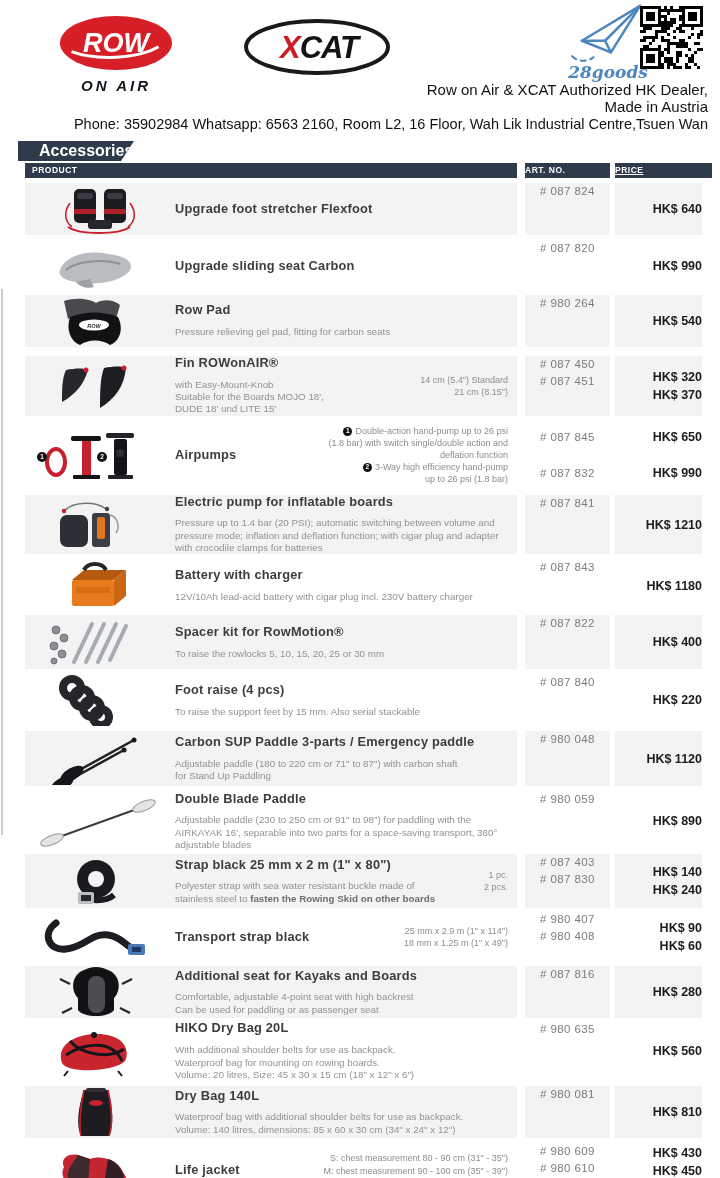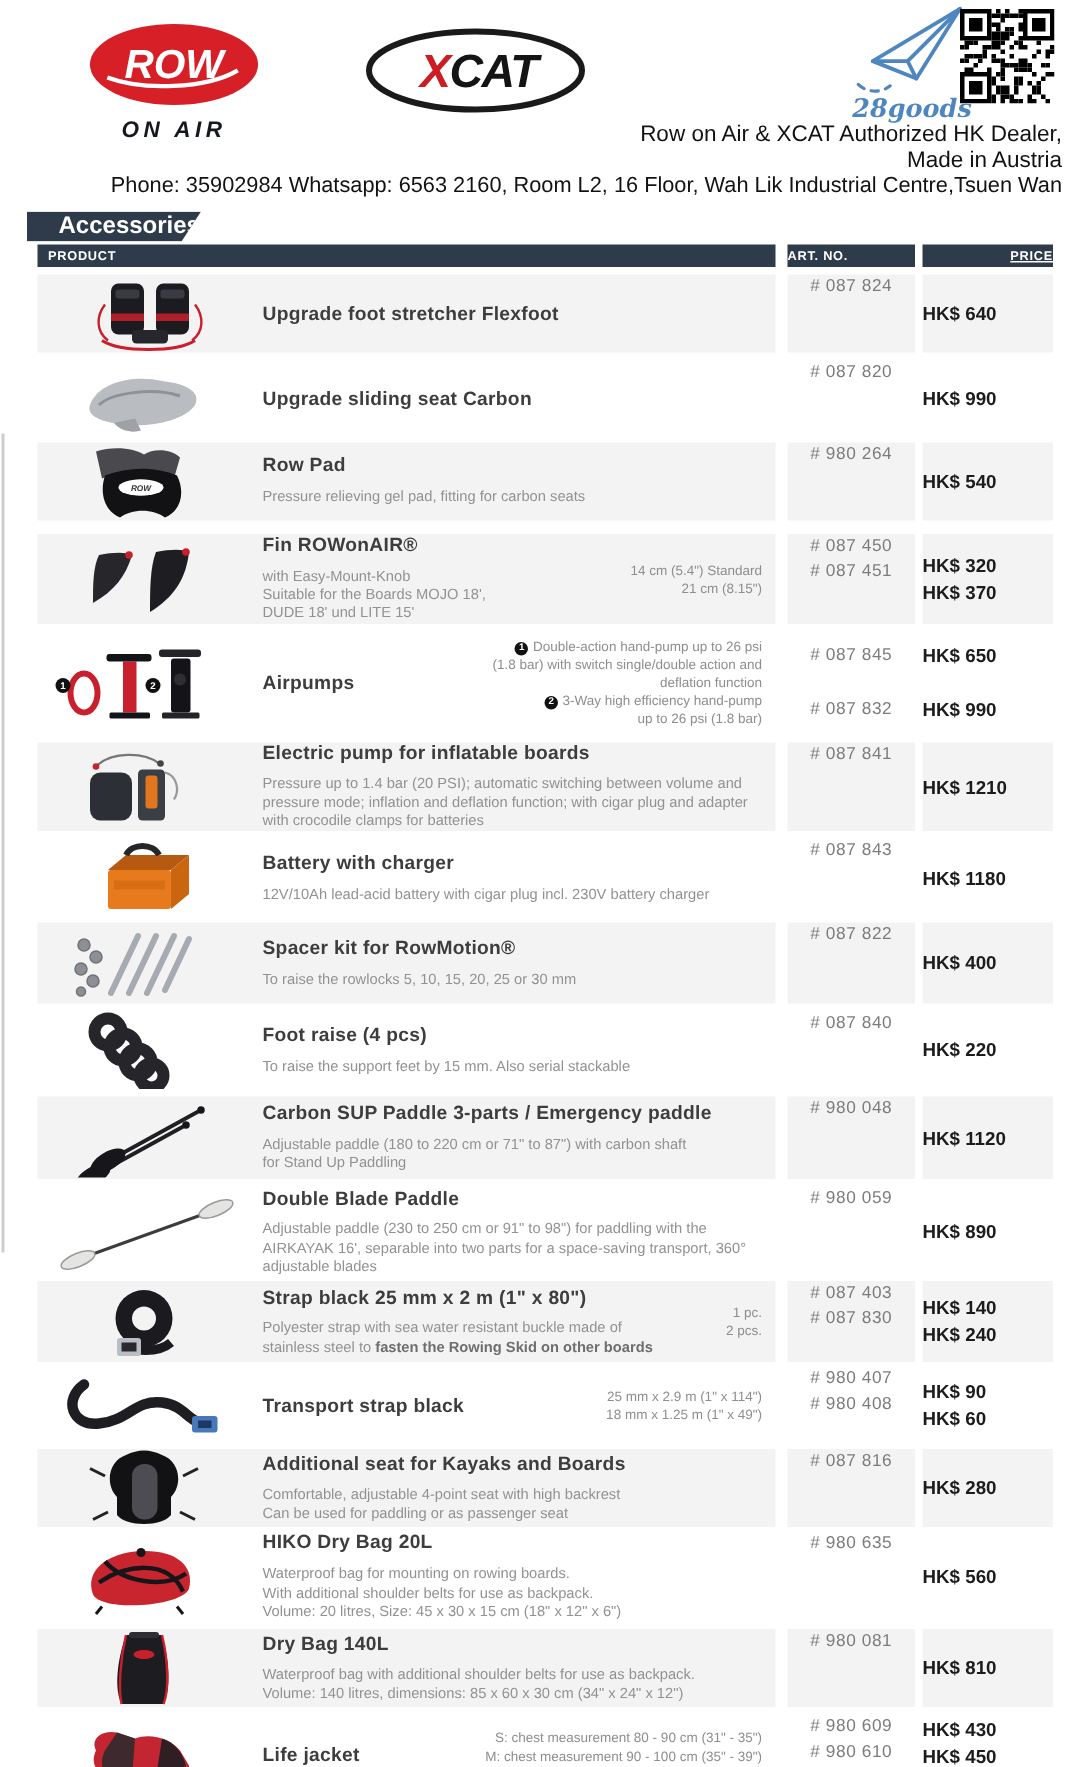--- a/index.html
+++ b/index.html
@@ -20,32 +20,32 @@
   
   .tab{position:absolute;left:18px;top:141px;width:116px;height:20px;background:#2d3b4b;
        clip-path:polygon(0 0,100% 0,calc(100% - 13px) 100%,0 100%);
        color:#fff;font-size:16px;font-weight:bold;line-height:20px;padding-left:21px;box-sizing:border-box;}
   
   .thead{position:absolute;left:25px;top:163px;width:677px;height:15px;}
   .th{position:absolute;top:0;height:15px;background:#2d3b4b;color:#fff;
       font-size:8.5px;font-weight:bold;letter-spacing:.5px;line-height:15px;box-sizing:border-box;}
   .th-product{left:0;width:492px;padding-left:7px;}
   .th-art{left:500px;width:85px;text-align:left;}
-  .th-price{left:590px;width:87px;text-align:right;text-decoration:underline;}
+  .th-price{left:590px;width:97px;text-align:left;text-decoration:underline;}
   
   .rows{position:absolute;left:25px;top:180px;width:677px;}
   .row{display:flex;align-items:stretch;}
   .bg-gray .cell{background:#f3f3f3;}
   .bg-white .cell{background:#fff;}
   .cell{box-sizing:border-box;}
   .prod{width:492px;display:flex;align-items:center;}
   .art{width:85px;margin-left:8px;display:flex;flex-direction:column;justify-content:flex-start;
        align-items:center;font-size:11.5px;color:#7c7c7c;letter-spacing:.4px;line-height:1.45;}
   .price{width:87px;margin-left:5px;display:flex;flex-direction:column;justify-content:center;
-       align-items:flex-start;font-size:12.5px;font-weight:bold;color:#1c1c1c;line-height:1.45;}
+       align-items:flex-end;font-size:12.5px;font-weight:bold;color:#1c1c1c;line-height:1.45;}
   .spread{justify-content:space-around !important;}
   .imgbox{width:150px;flex:none;display:flex;align-items:center;justify-content:center;}
   .info{flex:1;min-width:0;padding-right:4px;}
   .title{font-size:12.8px;font-weight:bold;color:#3d3d3d;letter-spacing:.2px;line-height:1.15;}
   .desc{font-size:9.8px;color:#929292;line-height:1.26;margin-top:8px;}
   .desc b{color:#6e6e6e;}
   .variants{flex:none;max-width:250px;display:flex;flex-direction:column;justify-content:center;
             text-align:right;font-size:9px;color:#8e8e8e;line-height:1.35;padding-right:9px;}
   .variant{display:block;}
   .badge{display:inline-flex;align-items:center;justify-content:center;width:9px;height:9px;
@@ -662,22 +662,22 @@
               <path d="M40,16 C52,30 80,34 94,24" stroke="#16161a" stroke-width="3" fill="none"></path>
               <path d="M36,30 C54,18 82,14 92,36" stroke="#16161a" stroke-width="3" fill="none"></path>
               <circle cx="64" cy="10" r="3" fill="#16161a"></circle>
               <line x1="38" y1="46" x2="34" y2="51" stroke="#16161a" stroke-width="2"></line>
               <line x1="88" y1="46" x2="92" y2="51" stroke="#16161a" stroke-width="2"></line>
             </svg>
           </div>
           <div class="info">
             <div class="title">HIKO Dry Bag 20L</div>
             <div class="desc">
+              <div>With additional shoulder belts for use as backpack.</div>
               <div>Waterproof bag for mounting on rowing boards.</div>
-              <div>With additional shoulder belts for use as backpack.</div>
               <div>Volume: 20 litres, Size: 45 x 30 x 15 cm (18" x 12" x 6")</div>
             </div>
           </div>
         </div>
         <div class="cell art">
           <div># 980 635</div>
         </div>
         <div class="cell price">
           <div>HK$ 560</div>
         </div>

